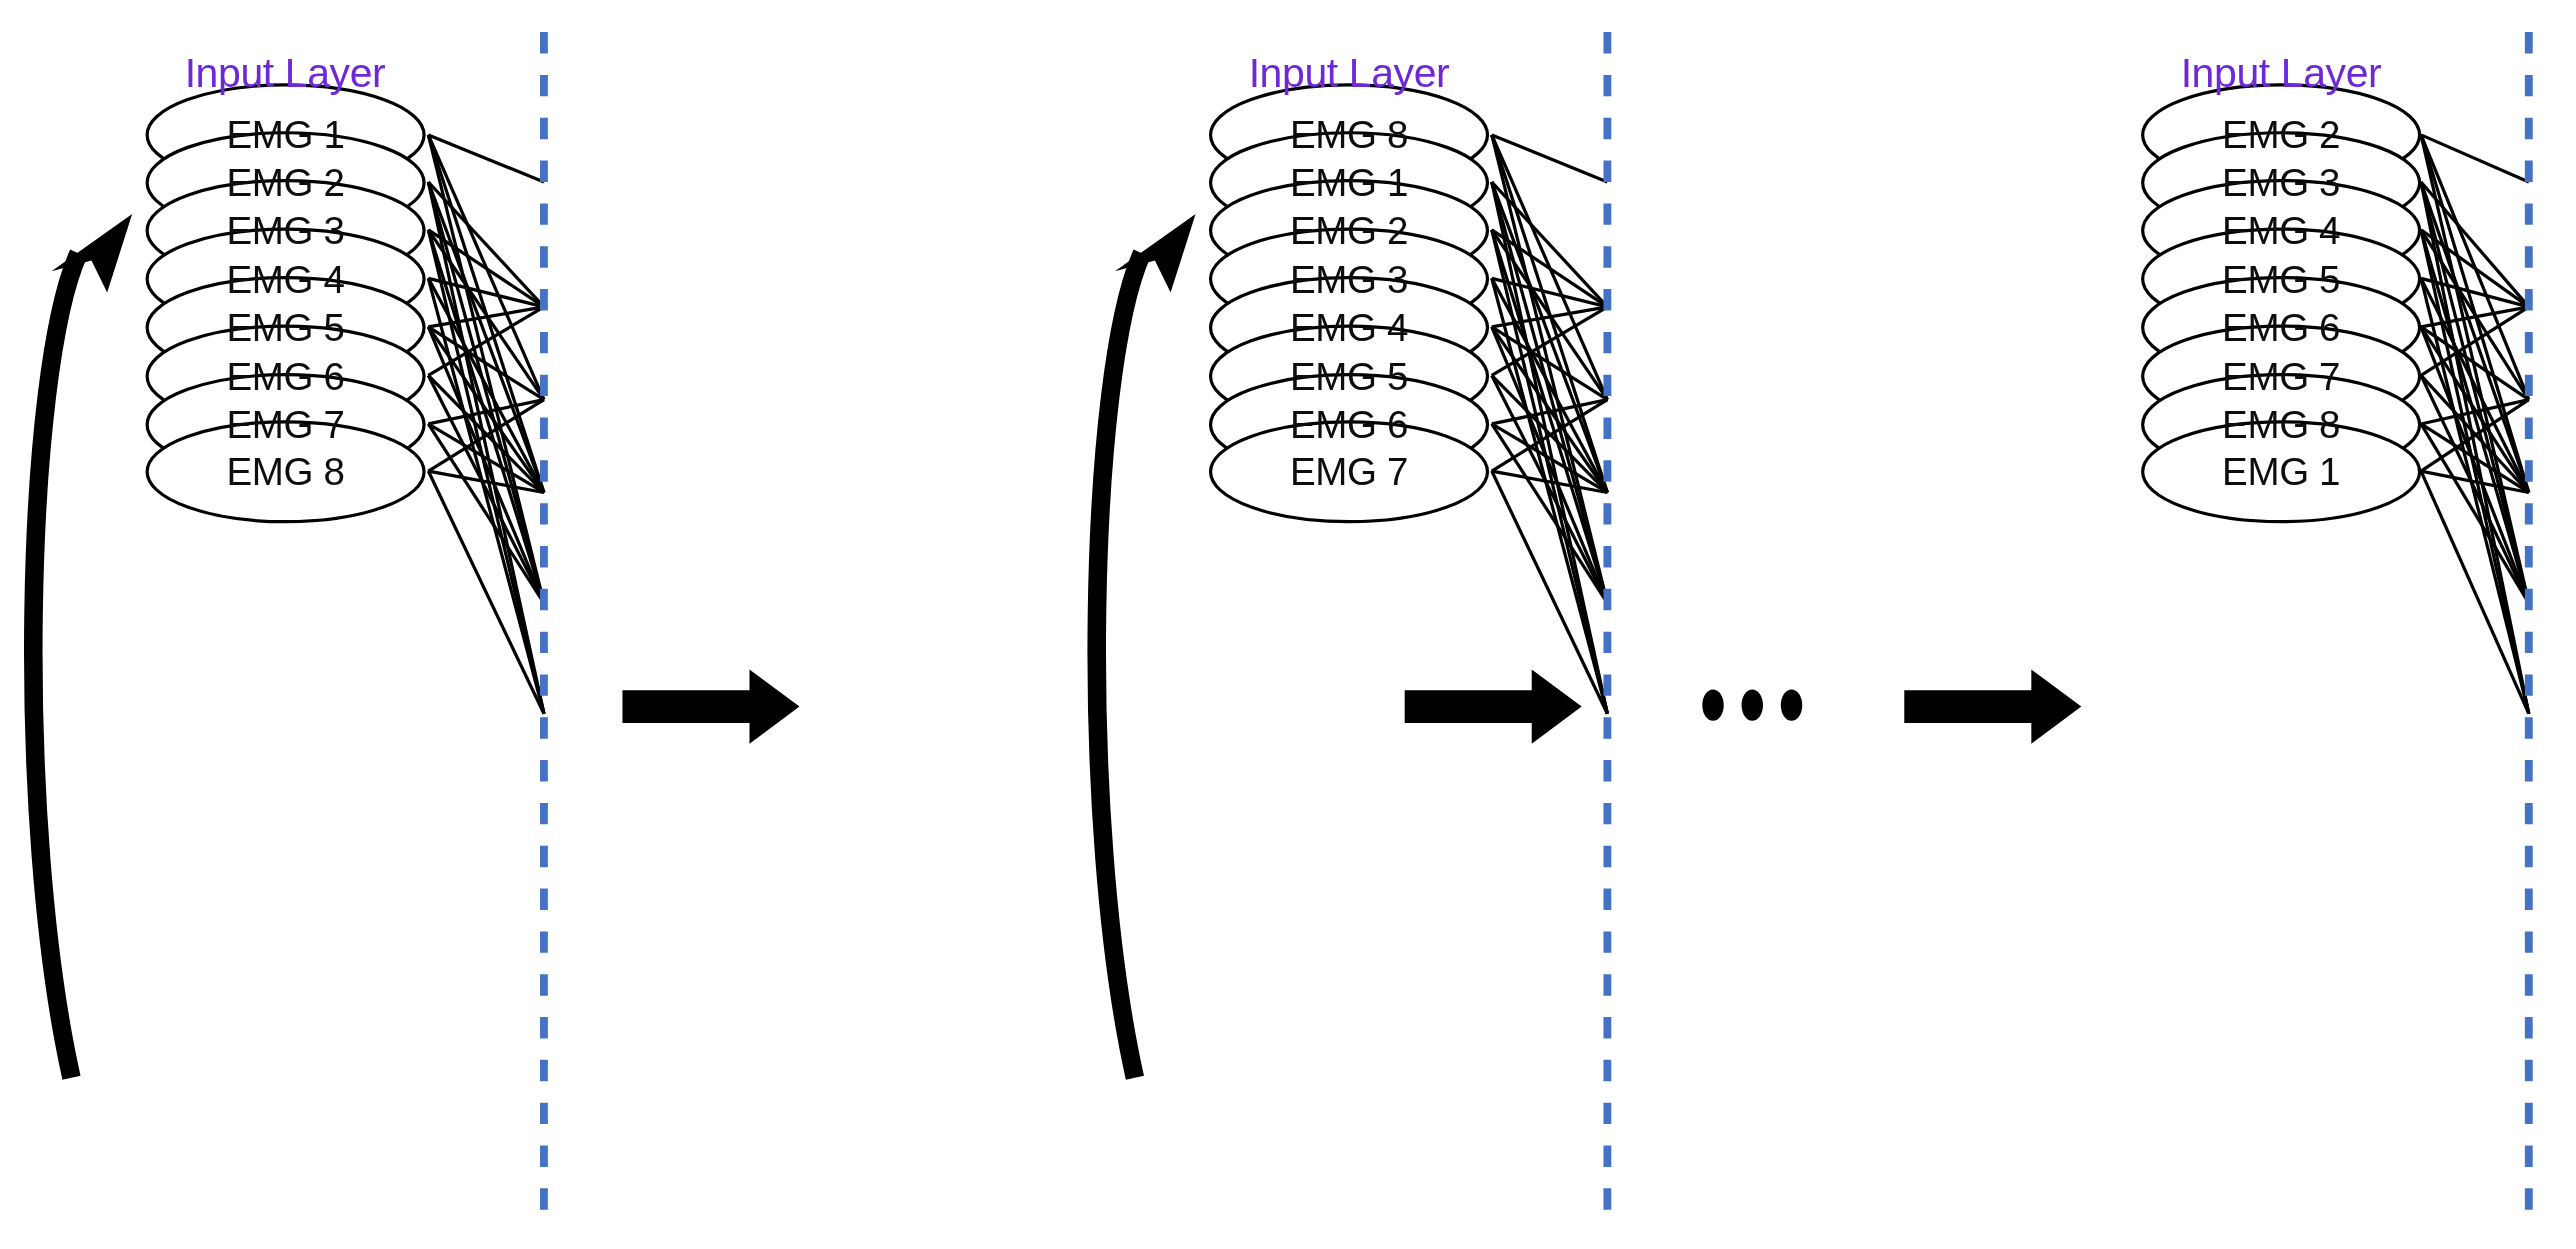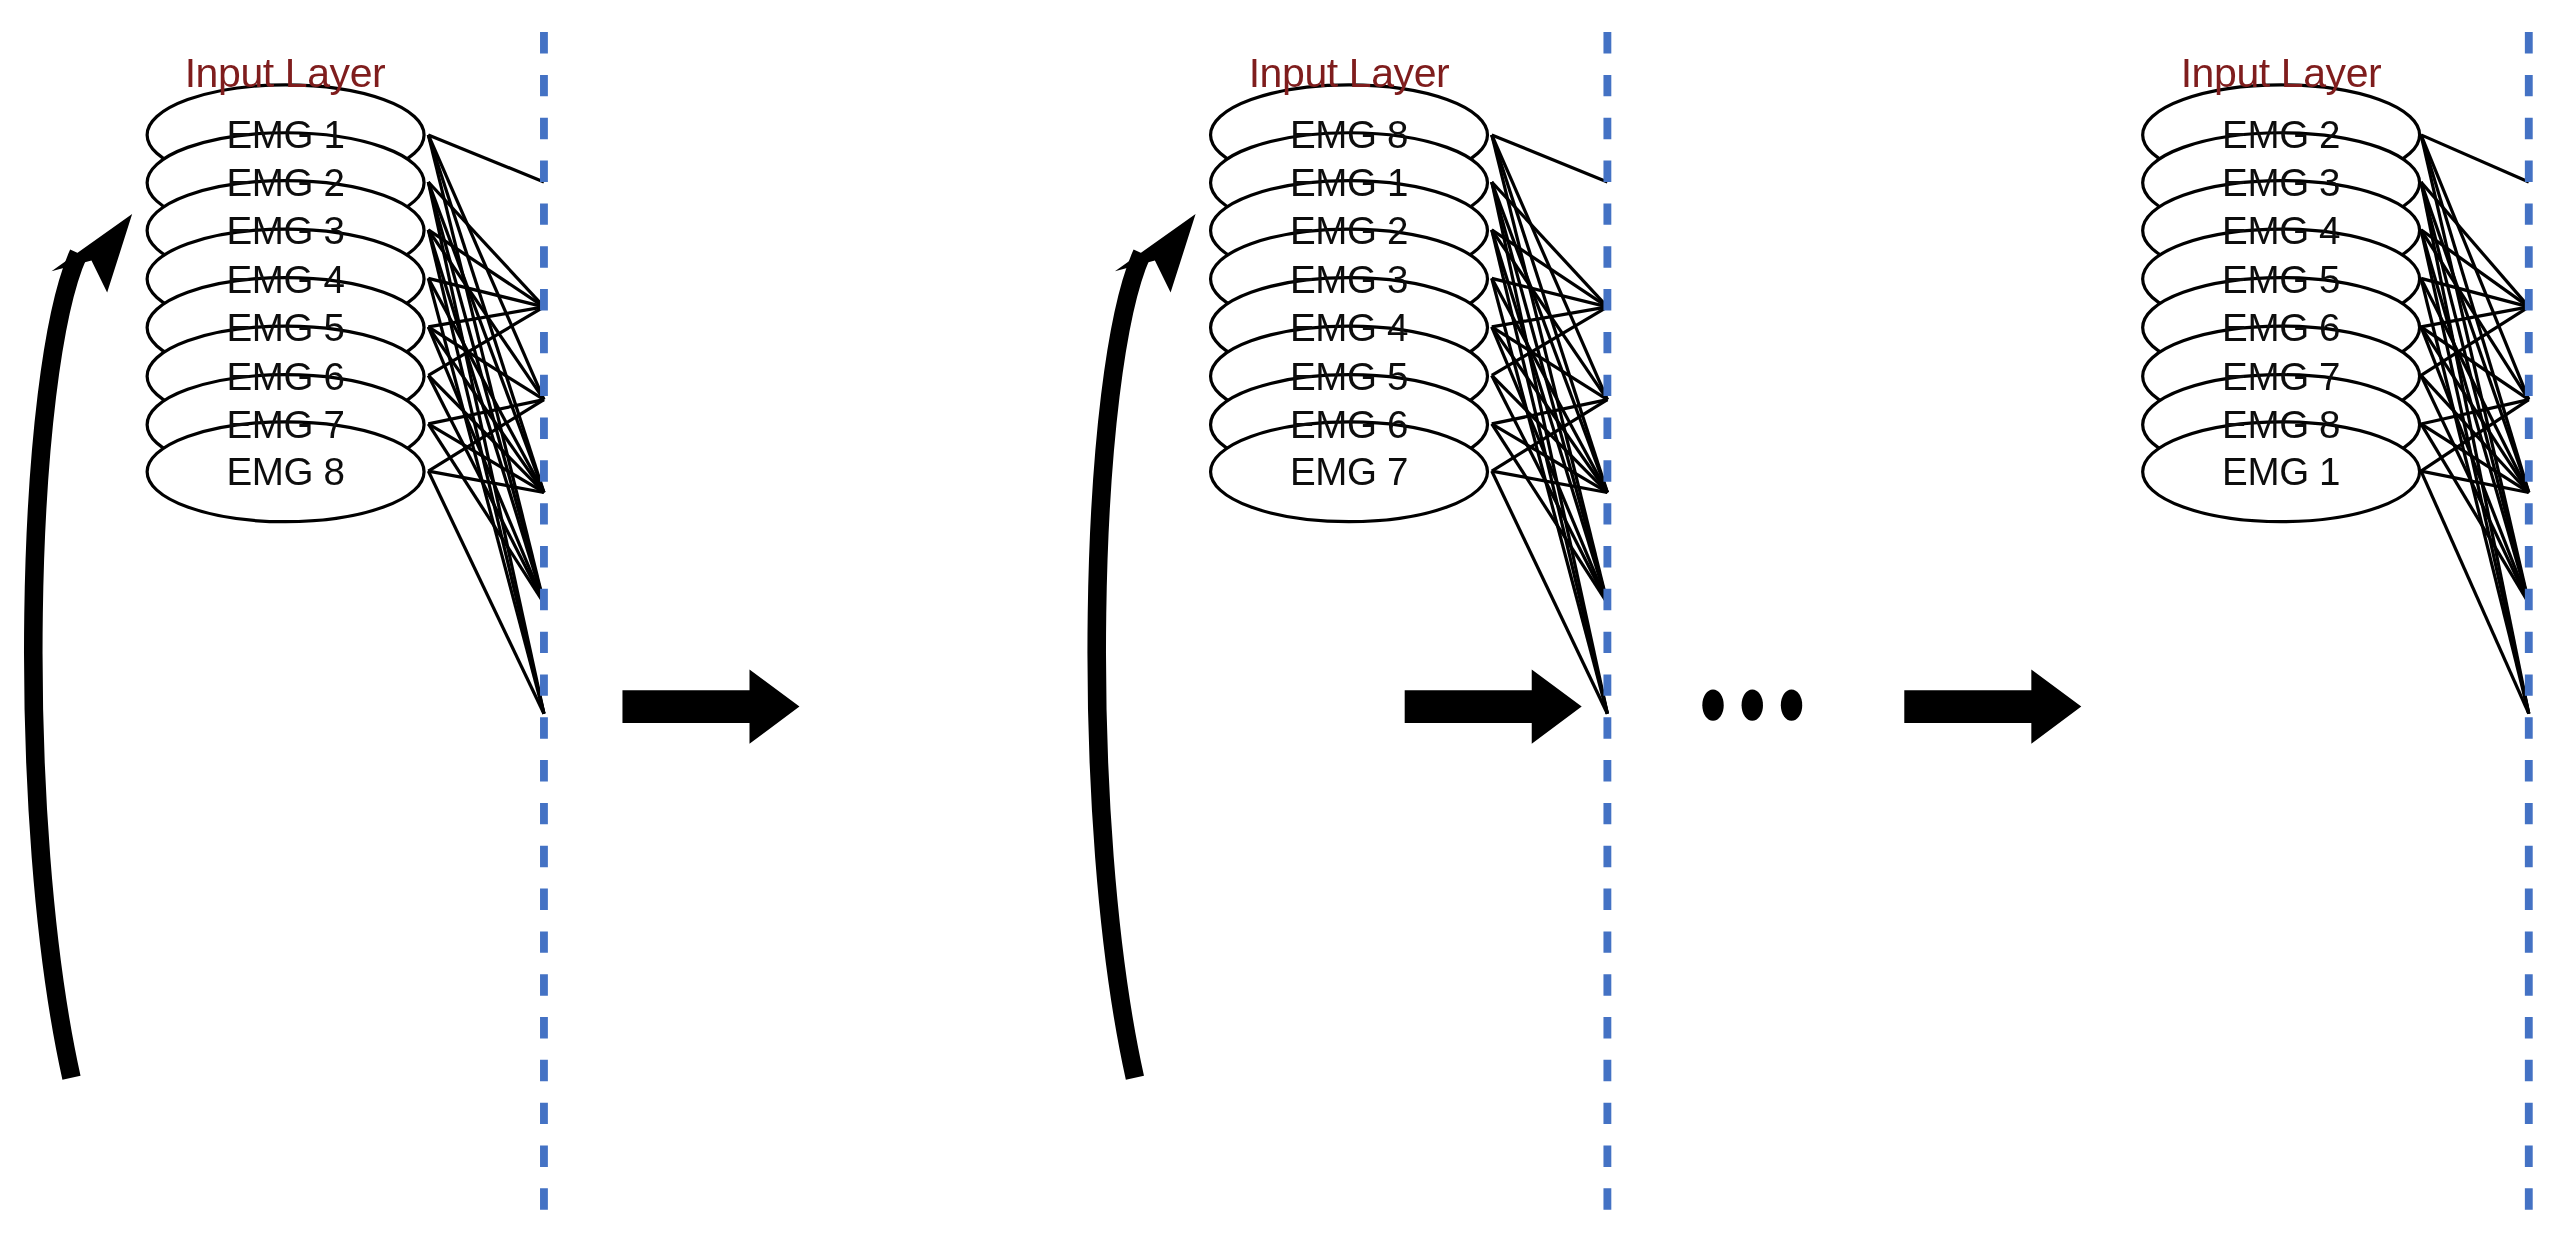--- a/index.html
+++ b/index.html
@@ -21,21 +21,21 @@
     position: absolute;
     left: 0;
     top: 0;
     width: 2576px;
     height: 1249px;
   }
   .panel-title {
     position: absolute;
     font-family: "Liberation Sans", sans-serif;
     font-size: 41px;
-    color: #7f1d1d;
+    color: #6d28d9;
     white-space: nowrap;
     text-align: center;
     letter-spacing: -0.4px;
   }
   .node-label {
     font-family: "Liberation Sans", sans-serif;
     font-size: 54px;
     fill: #0d0d0d;
     letter-spacing: -0.5px;
   }

